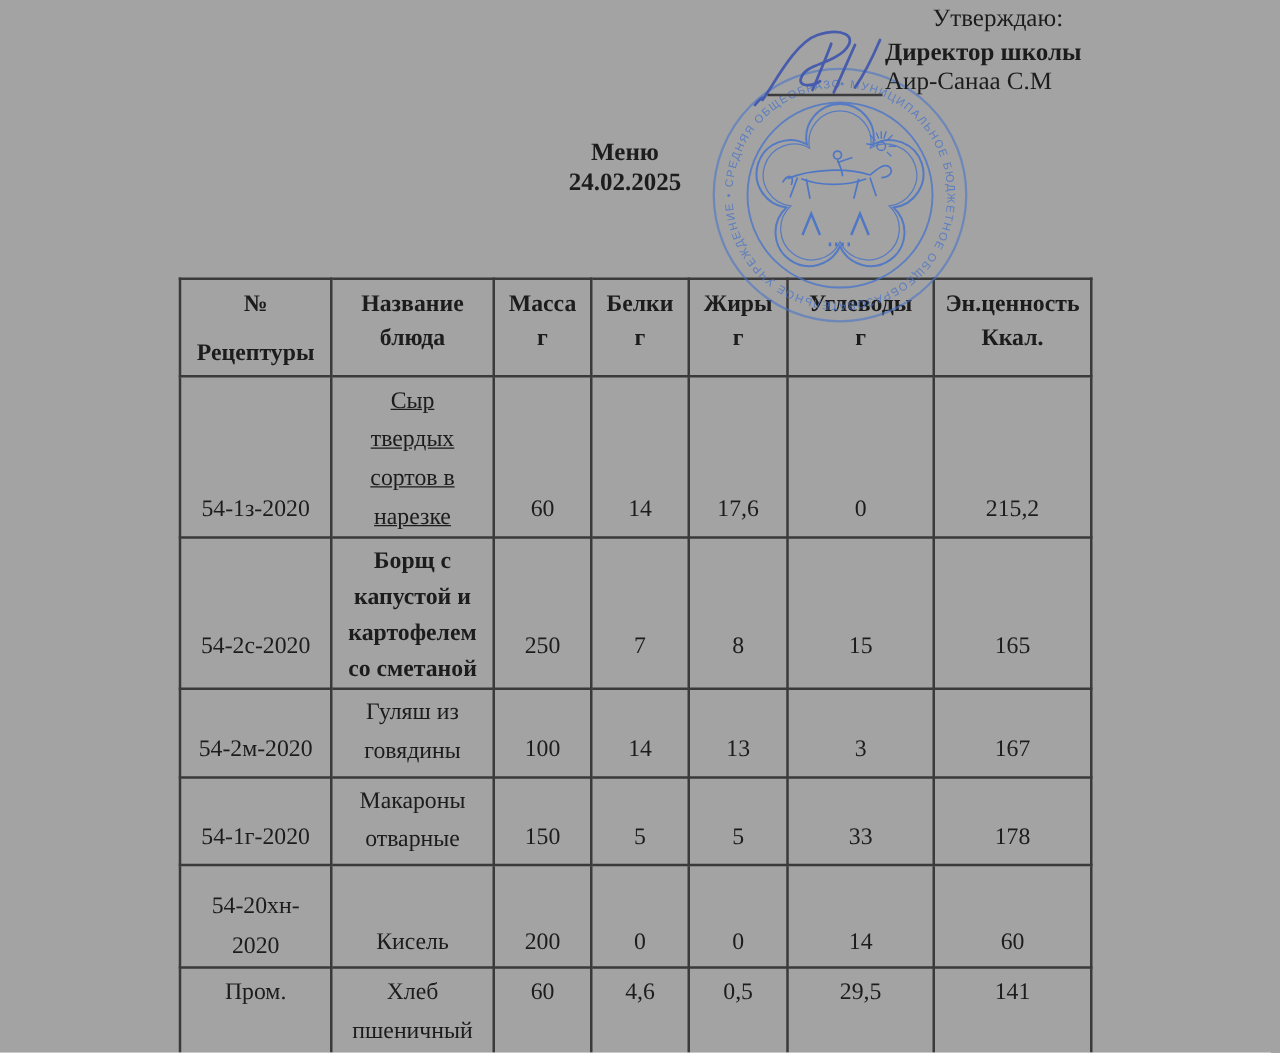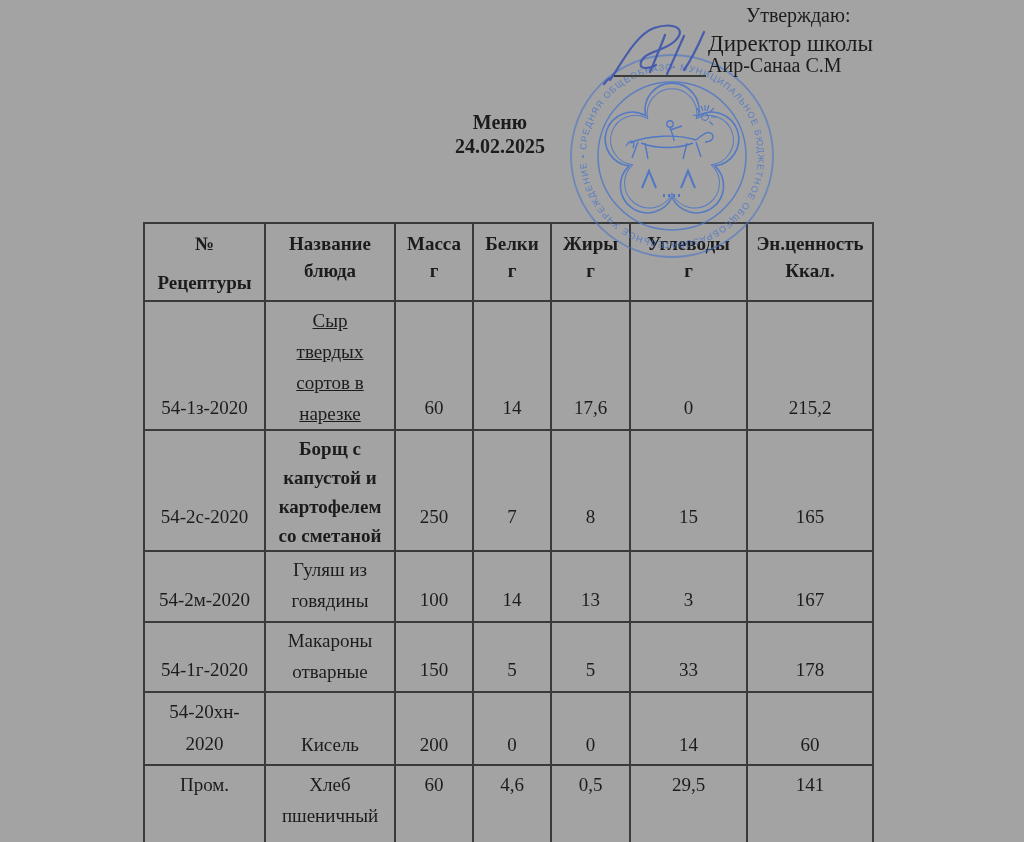--- a/index.html
+++ b/index.html
@@ -9,21 +9,21 @@
     width: 1024px;
     height: 842px;
     background: #a3a3a3;
     overflow: hidden;
     font-family: "Liberation Serif", "DejaVu Serif", serif;
     color: #1c1c1c;
   }
 
   
   .approve-1 { position: absolute; left: 746px; top: 4px;  font-size: 20px; }
-  .approve-2 { position: absolute; left: 708px; top: 31px; font-size: 23px; }
+  .approve-2 { position: absolute; left: 708px; top: 31px; font-size: 20px; font-weight: bold; }
   .approve-3 { position: absolute; left: 614px; top: 54px; font-size: 20px; display: flex; align-items: flex-end; z-index: 6; }
   .sig-underline { display: inline-block; width: 92px; height: 20px; border-bottom: 2px solid #3c3c3c; margin-right: 2px; }
 
   
   .title-block {
     position: absolute; left: 400px; top: 110px; width: 200px;
     text-align: center; font-weight: bold; font-size: 20px; line-height: 24px;
   }
 
   
@@ -57,21 +57,21 @@
   tr.r3 { height: 71px; }  tr.r4 { height: 70px; }
   tr.r5 { height: 73px; }  tr.r6 { height: 82px; }
 
   tr.r1 td { vertical-align: bottom; padding-bottom: 10px; }
   tr.r1 td.dish { vertical-align: top; padding-top: 3px; padding-bottom: 0; line-height: 31px; text-decoration: underline; }
   tr.r2 td { vertical-align: bottom; padding-bottom: 22px; }
   tr.r2 td.dish { vertical-align: top; padding-top: 3px; padding-bottom: 0; line-height: 29px; font-weight: bold; }
   tr.r3 td, tr.r4 td { vertical-align: bottom; padding-bottom: 10px; }
   tr.r3 td.dish, tr.r4 td.dish { vertical-align: top; padding-top: 2px; padding-bottom: 0; line-height: 31px; }
   tr.r5 td { vertical-align: bottom; padding-bottom: 8px; }
-  tr.r5 td.recipe { vertical-align: top; padding-top: 3px; padding-bottom: 0; line-height: 32px; border-radius: 23px; }
+  tr.r5 td.recipe { vertical-align: top; padding-top: 16px; padding-bottom: 0; line-height: 32px; border-radius: 23px; }
   tr.r6 td { vertical-align: top; padding-top: 3px; line-height: 31px; }
 </style>
 </head>
 <body>
 
 <div class="page">
 
   <div class="approve-1">Утверждаю:</div>
   <div class="approve-2">Директор школы</div>
   <div class="approve-3">

